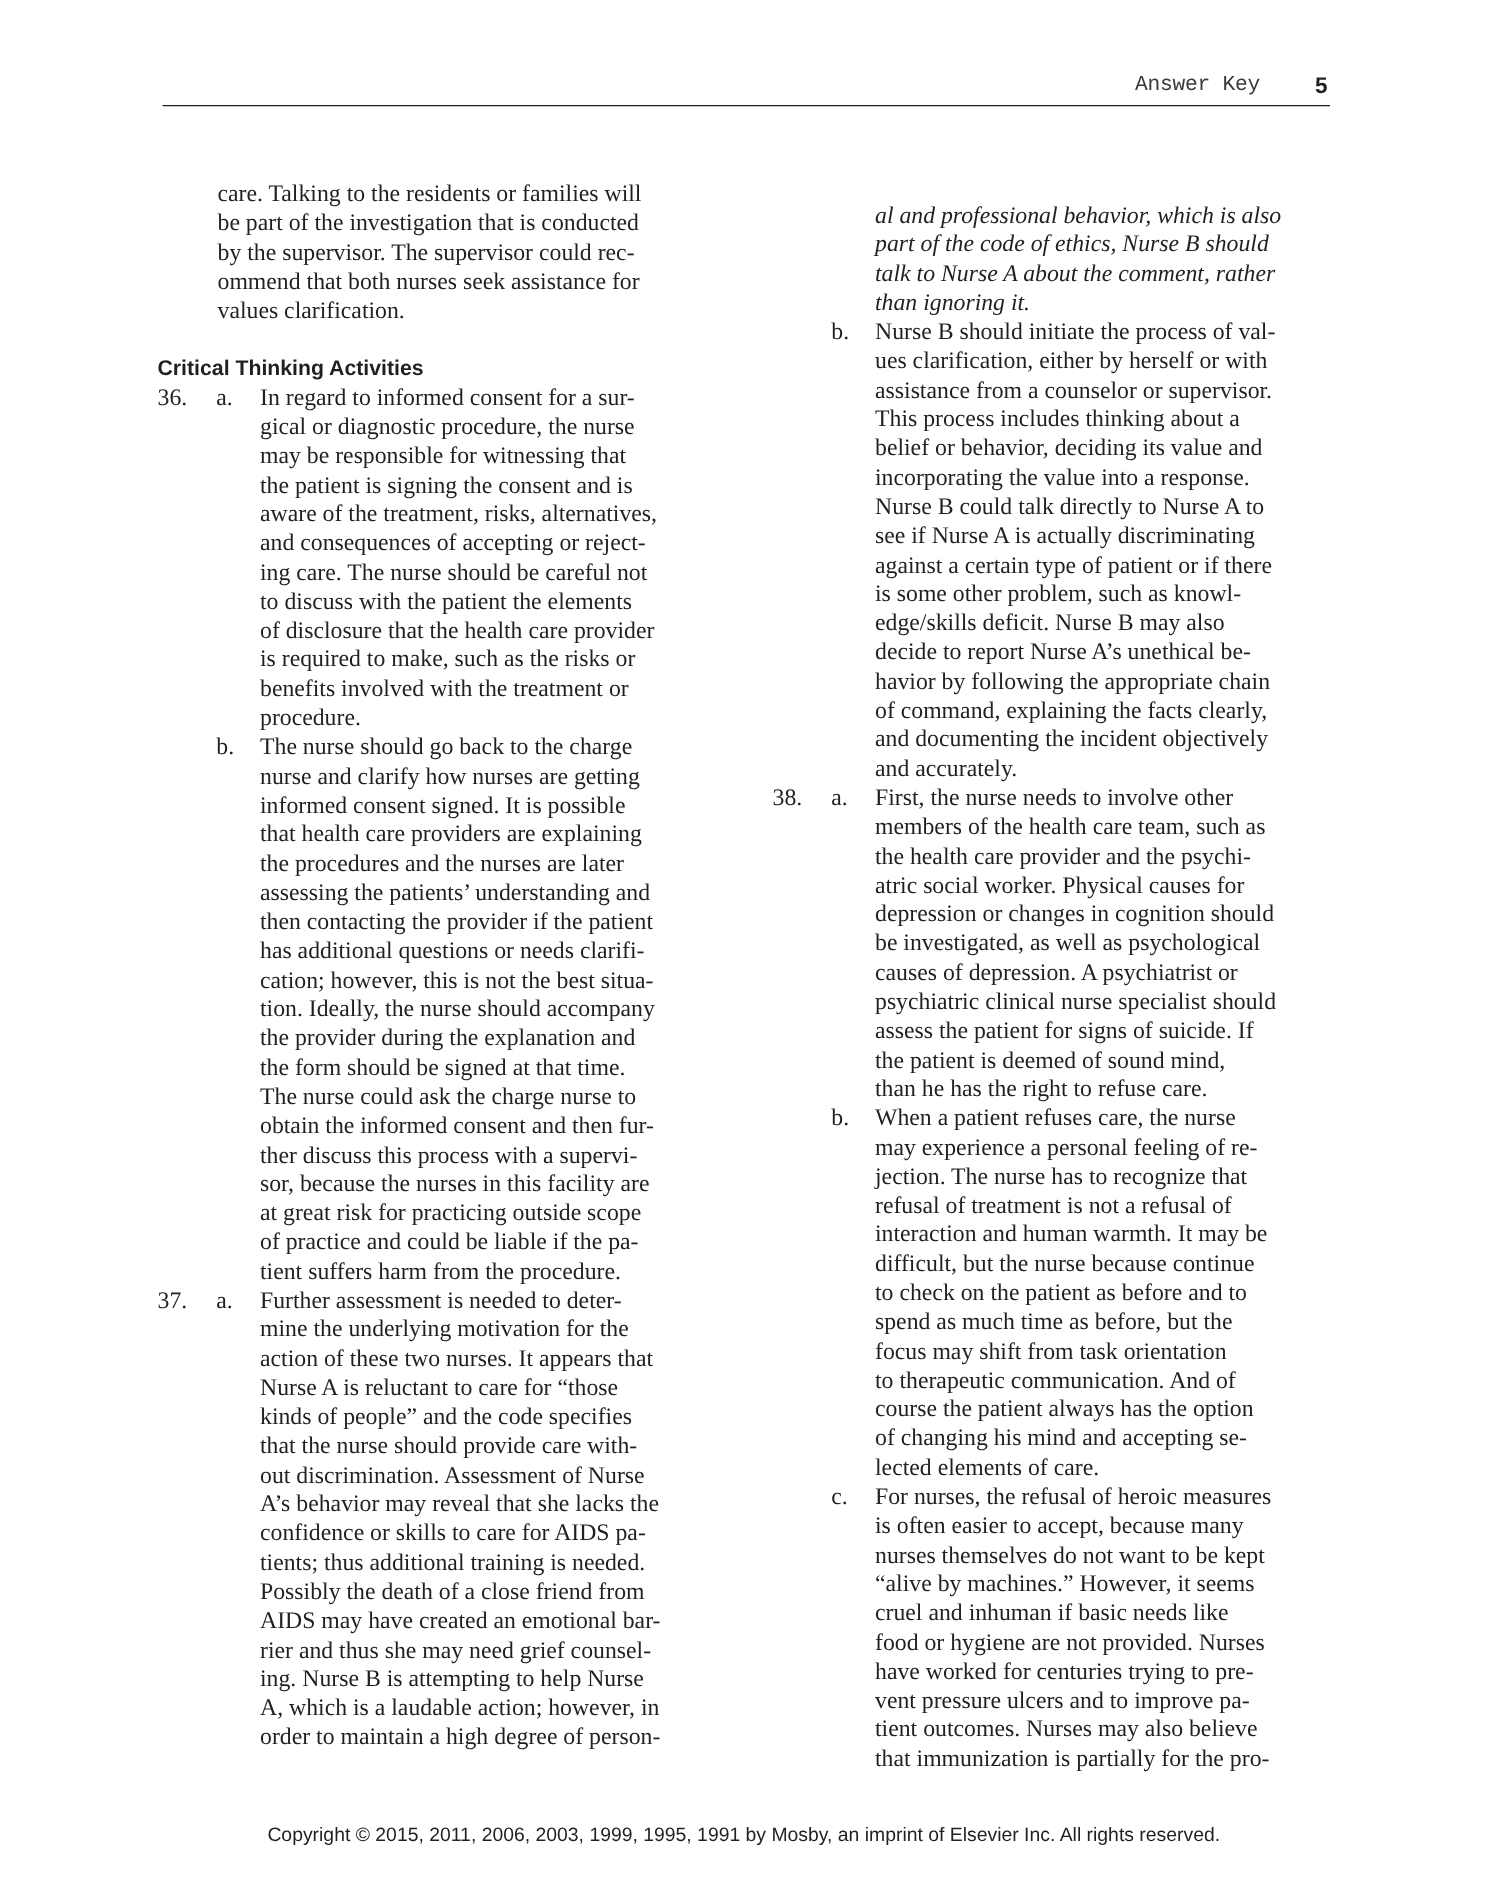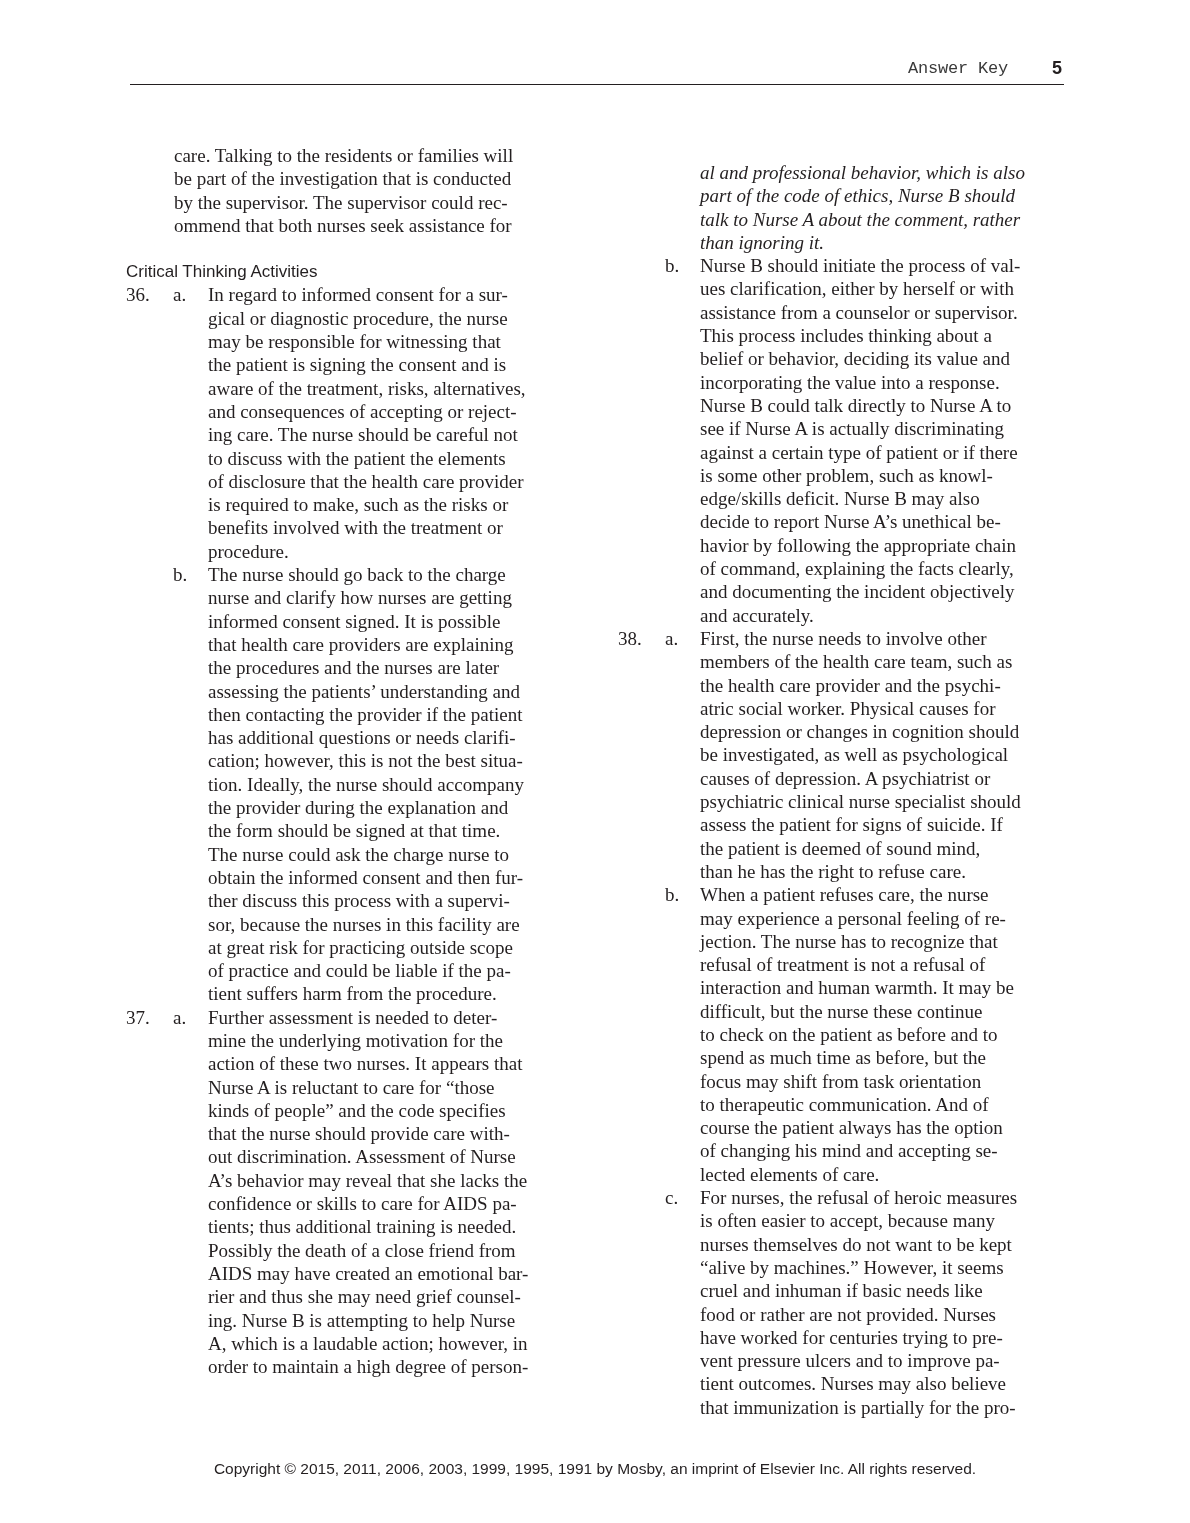--- a/index.html
+++ b/index.html
@@ -6,21 +6,21 @@
   body { width: 1190px; height: 1523px; position: relative; overflow: hidden; color: #231f20; }
   .header-text { position: absolute; top: 59px; right: 182px; font-family: Liberation Mono, monospace; font-size: 17px; color: #3a3a3a; letter-spacing: -0.2px; }
   .header-page { position: absolute; top: 58px; left: 1052px; font-family: "Liberation Sans", sans-serif; font-size: 18px; font-weight: bold; color: #231f20; }
   .header-rule { position: absolute; top: 84px; left: 130px; width: 934px; height: 1px; background: #231f20; }
   .col { position: absolute; font-family: "Liberation Serif", "DejaVu Serif", serif; font-size: 19px; line-height: 23.3px; color: #231f20; }
   .col-left { left: 126px; top: 144px; width: 460px; }
   .col-right { left: 618px; top: 161px; width: 460px; }
   .line { white-space: nowrap; height: 23.3px; }
   .ind { padding-left: 48px; }
   .ind2 { padding-left: 82px; font-style: italic; }
-  .heading { font-family: "Liberation Sans", sans-serif; font-weight: normal; font-size: 17px; color: #231f20; height: 23.3px; line-height: 23.3px; margin-top: 23px; }
+  .heading { font-family: "Liberation Sans", sans-serif; font-weight: bold; font-size: 17px; color: #231f20; height: 23.3px; line-height: 23.3px; margin-top: 23px; }
   .item-row { position: relative; }
   .num { position: absolute; left: 0; top: 0; }
   .let { position: absolute; left: 47px; top: 0; }
   .item-text { padding-left: 82px; }
   .footer { position: absolute; top: 1460px; left: 0; width: 1190px; text-align: center; font-family: Liberation Sans, sans-serif; font-size: 15.5px; color: #231f20; }
 </style>
 </head>
 <body>
 
 <div>
@@ -28,20 +28,21 @@
   <span class="header-page">5</span>
   <div class="header-rule"></div>
 </div>
 
 <div class="col col-left">
   <div id="left-cont">
       <div class="line ind">care. Talking to the residents or families will</div>
       <div class="line ind">be part of the investigation that is conducted</div>
       <div class="line ind">by the supervisor. The supervisor could rec-</div>
       <div class="line ind">ommend that both nurses seek assistance for</div>
+      <div class="line ind">values clarification.</div>
     </div>
   <div class="heading">Critical Thinking Activities</div>
   <div id="q36">
       <div class="item-row">
         <span class="num">36.</span>
         <span class="let">a.</span>
         <div>
           <div class="line item-text">In regard to informed consent for a sur-</div>
           <div class="line item-text">gical or diagnostic procedure, the nurse</div>
           <div class="line item-text">may be responsible for witnessing that</div>
@@ -156,39 +157,39 @@
         </div>
       </div>
       <div class="item-row">
         <span class="let">b.</span>
         <div>
           <div class="line item-text">When a patient refuses care, the nurse</div>
           <div class="line item-text">may experience a personal feeling of re-</div>
           <div class="line item-text">jection. The nurse has to recognize that</div>
           <div class="line item-text">refusal of treatment is not a refusal of</div>
           <div class="line item-text">interaction and human warmth. It may be</div>
-          <div class="line item-text">difficult, but the nurse these continue</div>
+          <div class="line item-text">difficult, but the nurse because continue</div>
           <div class="line item-text">to check on the patient as before and to</div>
           <div class="line item-text">spend as much time as before, but the</div>
           <div class="line item-text">focus may shift from task orientation</div>
           <div class="line item-text">to therapeutic communication. And of</div>
           <div class="line item-text">course the patient always has the option</div>
           <div class="line item-text">of changing his mind and accepting se-</div>
           <div class="line item-text">lected elements of care.</div>
         </div>
       </div>
       <div class="item-row">
         <span class="let">c.</span>
         <div>
           <div class="line item-text">For nurses, the refusal of heroic measures</div>
           <div class="line item-text">is often easier to accept, because many</div>
           <div class="line item-text">nurses themselves do not want to be kept</div>
           <div class="line item-text">“alive by machines.” However, it seems</div>
           <div class="line item-text">cruel and inhuman if basic needs like</div>
-          <div class="line item-text">food or rather are not provided. Nurses</div>
+          <div class="line item-text">food or hygiene are not provided. Nurses</div>
           <div class="line item-text">have worked for centuries trying to pre-</div>
           <div class="line item-text">vent pressure ulcers and to improve pa-</div>
           <div class="line item-text">tient outcomes. Nurses may also believe</div>
           <div class="line item-text">that immunization is partially for the pro-</div>
         </div>
       </div>
     </div>
 </div>
 
 <div class="footer">Copyright © 2015, 2011, 2006, 2003, 1999, 1995, 1991 by Mosby, an imprint of Elsevier Inc. All rights reserved.</div>

